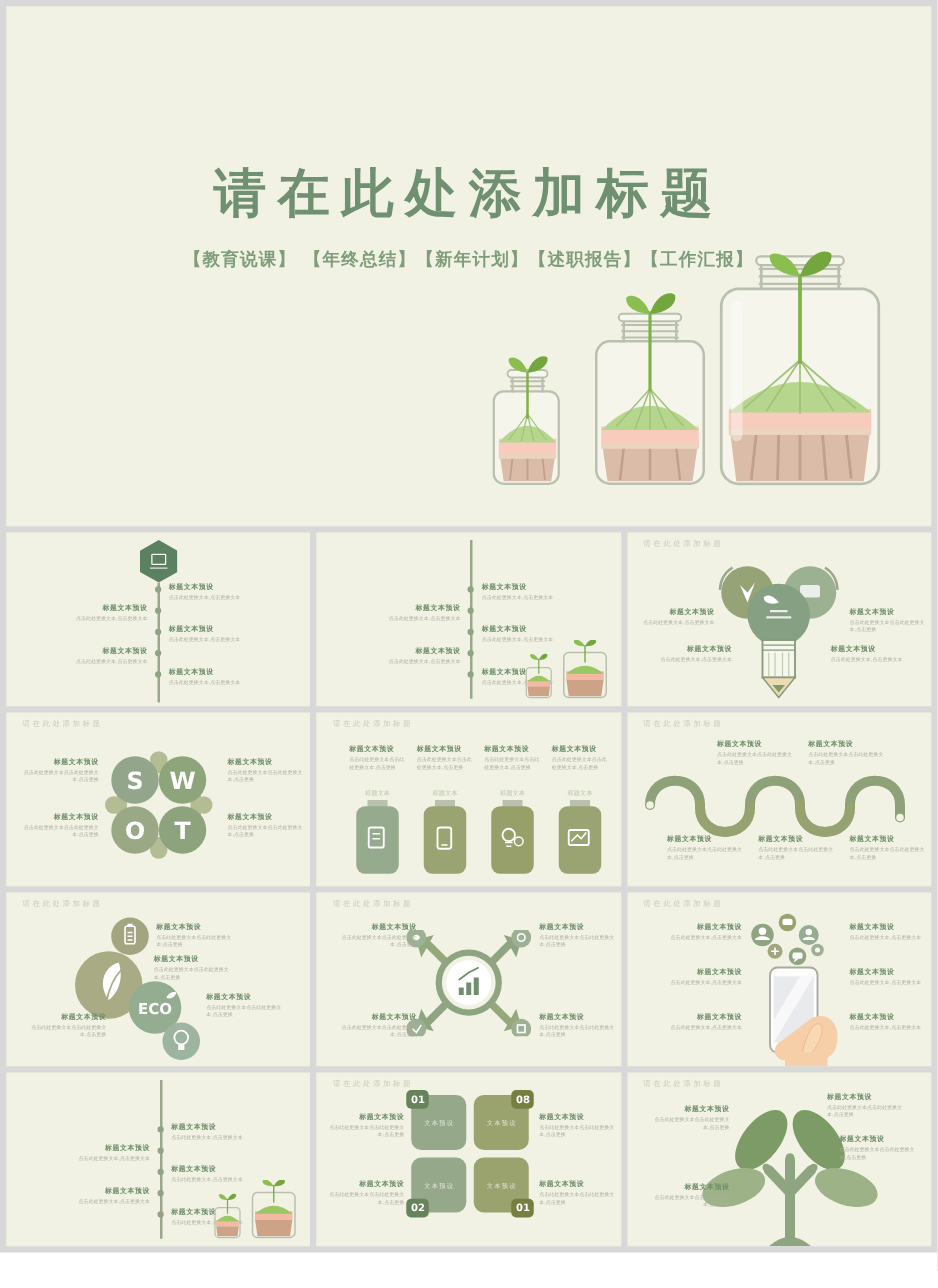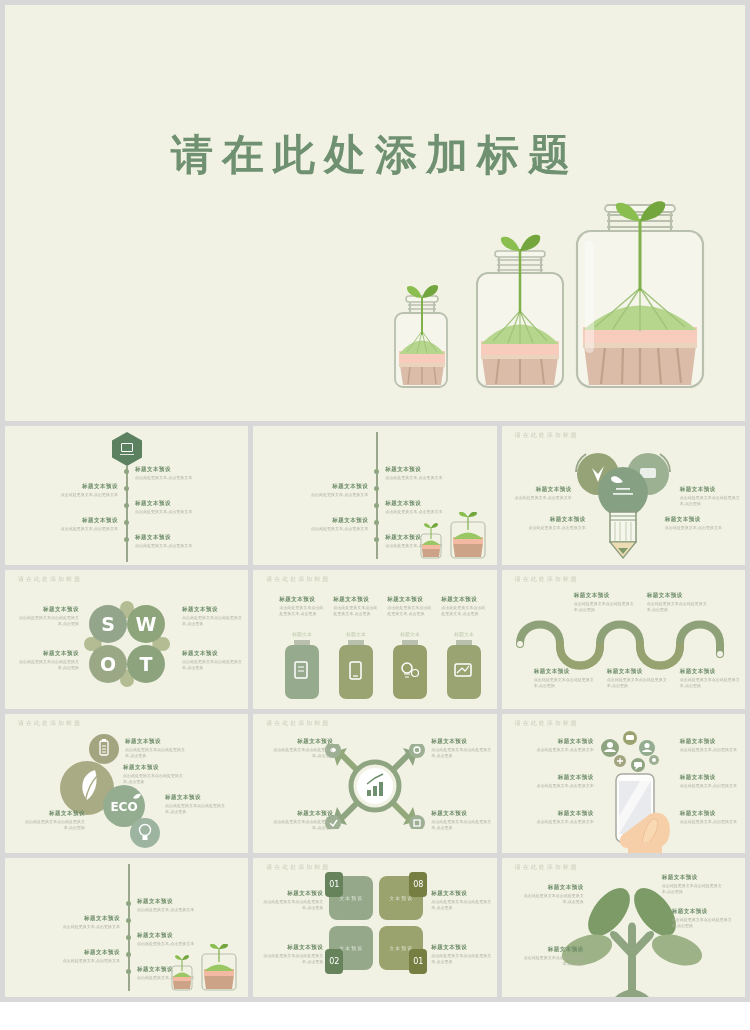--- a/index.html
+++ b/index.html
@@ -25,33 +25,34 @@
   .tb.r { text-align:right; }
   .tl-line { position:absolute; width:1.5px; background:#9aa78d; }
   .tl-dot { position:absolute; width:5px; height:5px; border-radius:50%; background:#8fa582; }
   .hex { position:absolute; width:30px; height:34px; background:#5c8160;
          clip-path:polygon(50% 0,100% 25%,100% 75%,50% 100%,0 75%,0 25%);
          display:flex; flex-direction:column; align-items:center; justify-content:center; }
   .hex .ic { width:12px; height:9px; border:1.2px solid #fff; border-radius:1px; }
   .hex .ln { width:14px; height:1.5px; background:#ffffffcc; margin-top:2px; }
   .sq { position:absolute; width:44px; height:44px; border-radius:8px; display:flex; align-items:center; justify-content:center; }
   .sq .lbl { font-size:5px; color:#ffffffb0; letter-spacing:1px; }
-  .badge { position:absolute; width:18px; height:25px; border-radius:4px; display:flex; align-items:center; justify-content:center;
-           color:#fff; font-size:8px; font-weight:normal; }
+  .badge { position:absolute; width:18px; height:15px; border-radius:4px; display:flex; align-items:center; justify-content:center;
+           color:#fff; font-size:8px; font-weight:bold; }
   .sage { background:#95a98a; } .olive { background:#9aa26d; }
   .bsage { background:#66835b; } .bolive { background:#767e42; }
   svg { display:block; }
 </style>
 </head>
 <body>
 
 <div class="frame"></div>
 
 <div class="slide-main">
   <div class="m-title">请在此处添加标题</div>
+  <div class="m-tags">【教育说课】 【年终总结】【新年计划】【述职报告】【工作汇报】</div>
   <svg class="m-jars" width="330" height="205" viewBox="0 0 330 205">
 
     <g>
       <path d="M23,170 L67,170 L64,190 L26,190 Z" fill="#cda387"></path>
       <path d="M33,171 L31,189 M45,171 L45,189 M57,171 L59,189" stroke="#a87f60" stroke-width="1.5" fill="none"></path>
       <rect x="22" y="166" width="46" height="6" fill="#e3c4a6"></rect>
       <rect x="22" y="156" width="46" height="12" fill="#f4b9a2"></rect>
       <path d="M22,159 Q45,132 68,159 Z" fill="#9ac763"></path>
       <path d="M45,136 L30,157 M45,136 L40,158 M45,136 L50,158 M45,136 L60,157" stroke="#7cab47" stroke-width="1" fill="none"></path>
       <rect x="18" y="118" width="52" height="74" rx="8" fill="rgba(255,255,255,0.28)" stroke="#b9c0ae" stroke-width="1.8"></rect>

